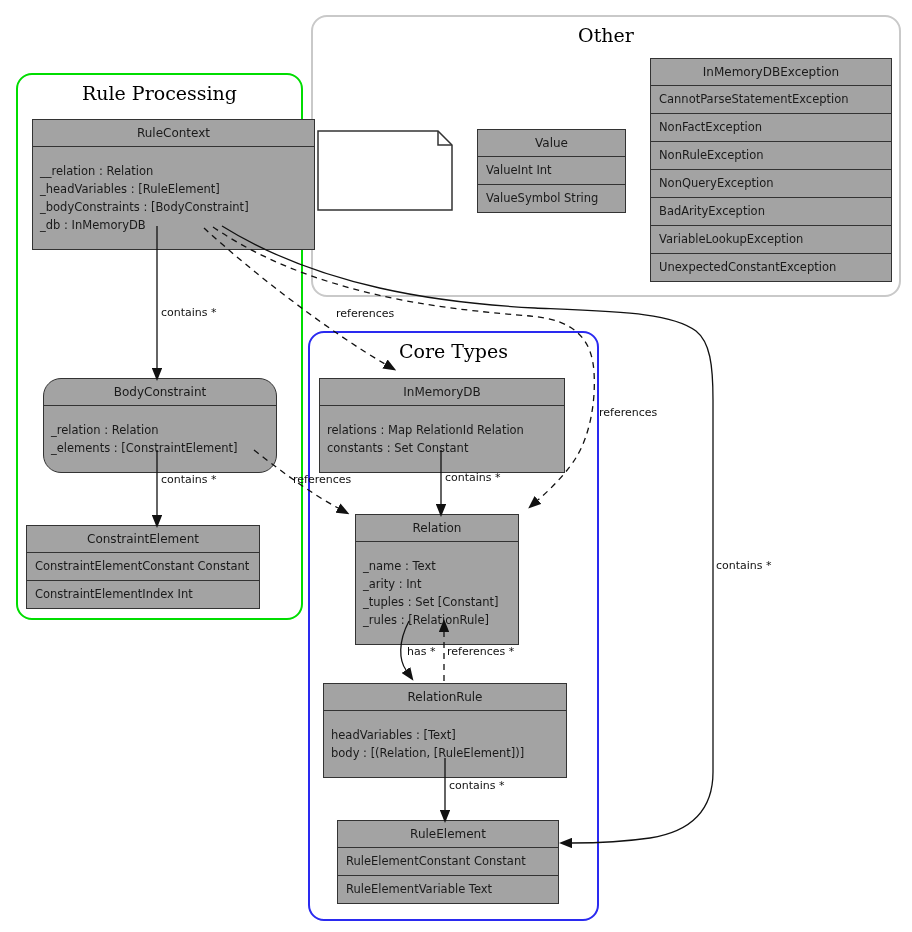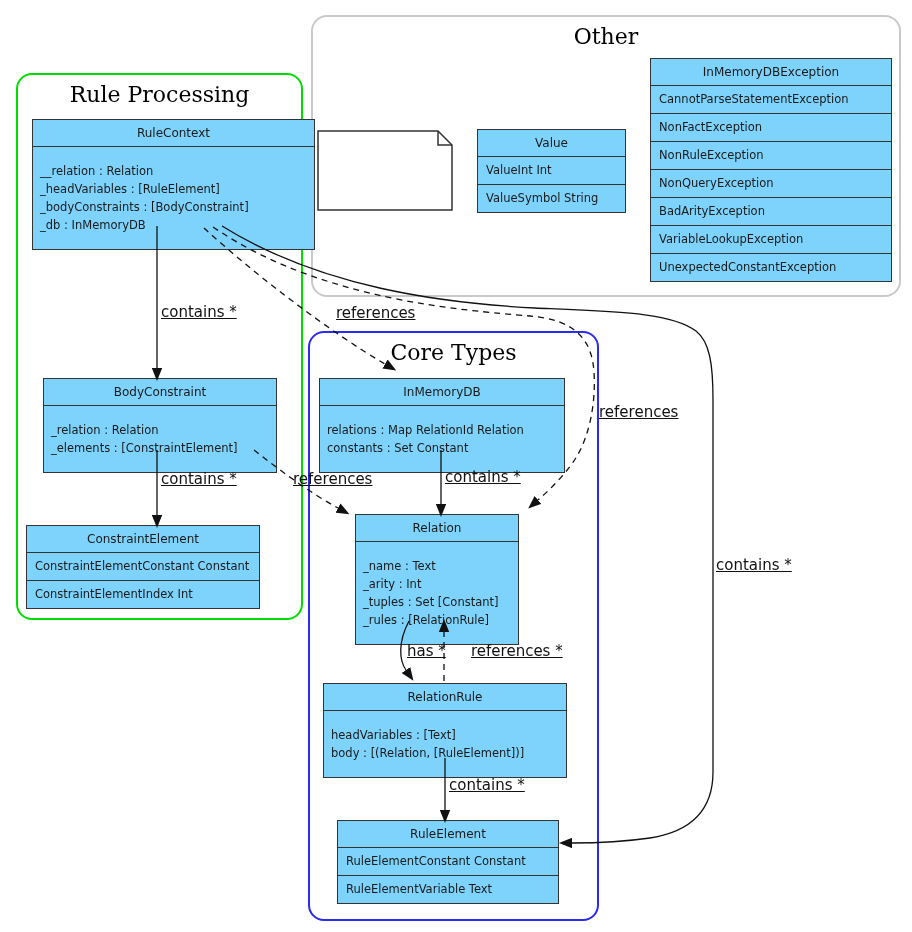--- a/index.html
+++ b/index.html
@@ -3,32 +3,32 @@
 <meta charset="utf-8">
 <style>
   html,body{margin:0;padding:0;background:#fff;}
   .canvas{position:relative;width:912px;height:932px;background:#ffffff;overflow:hidden;
           font-family:"DejaVu Sans", sans-serif;color:#1a1a1a;}
   .group{position:absolute;border-radius:16px;background:transparent;}
   .g-rp{left:16px;top:73px;width:283px;height:543px;border:2px solid #00dd00;}
   .g-other{left:311px;top:15px;width:586px;height:278px;border:2px solid #c9c9c9;}
   .g-core{left:308px;top:331px;width:269px;height:586px;border:2px solid #2a2af0;padding-left:18px;}
   .group-title{position:absolute;top:7px;left:0;right:0;text-align:center;
-               font-family:"DejaVu Serif", serif;font-size:22px;color:#000;}
-  .cls{position:absolute;background:#7dd3fc;border:1.5px solid #333;box-sizing:border-box;
+               font-family:"DejaVu Serif", serif;font-size:19px;color:#000;}
+  .cls{position:absolute;background:#a3a3a3;border:1.5px solid #333;box-sizing:border-box;
        font-size:11.5px;line-height:17px;}
   .cls-title{text-align:center;padding:6px 4px;font-size:12px;line-height:14px;white-space:nowrap;}
   .cls-attrs{border-top:1.5px solid #333;padding:15px 7px;white-space:nowrap;}
   .attr{line-height:18px;white-space:nowrap;}
   .variant{border-top:1.5px solid #333;padding:5px 8px;line-height:17px;white-space:nowrap;}
   .note-text{position:absolute;left:330px;top:137px;font-size:11.5px;line-height:19px;}
   .note-line{white-space:nowrap;}
   .note-gap{height:10px;}
   .edges{position:absolute;left:0;top:0;width:912px;height:932px;pointer-events:none;}
-  .edge-label{position:absolute;font-size:15px;line-height:13px;white-space:nowrap;color:#111;text-decoration:underline;}
+  .edge-label{position:absolute;font-size:11px;line-height:13px;white-space:nowrap;color:#111;}
 </style>
 </head>
 <body>
 
 <div class="canvas">
 
   <div class="group g-rp">
     <div class="group-title">Rule Processing</div>
   </div>
   <div class="group g-other">
@@ -41,21 +41,21 @@
   <div class="cls" style="left:32px;top:119px;width:283px;">
     <div class="cls-title">RuleContext</div>
     <div class="cls-attrs">
       <div class="attr">__relation : Relation</div>
       <div class="attr">_headVariables : [RuleElement]</div>
       <div class="attr">_bodyConstraints : [BodyConstraint]</div>
       <div class="attr">_db : InMemoryDB</div>
     </div>
   </div>
 
-  <div class="cls" style="left:43px;top:378px;width:234px;">
+  <div class="cls" style="left:43px;top:378px;width:234px;border-radius:18px;">
     <div class="cls-title">BodyConstraint</div>
     <div class="cls-attrs">
       <div class="attr">_relation : Relation</div>
       <div class="attr">_elements : [ConstraintElement]</div>
     </div>
   </div>
 
   <div class="cls" style="left:26px;top:525px;width:234px;">
     <div class="cls-title">ConstraintElement</div>
     <div class="variant">ConstraintElementConstant Constant</div>
@@ -152,16 +152,16 @@
   </svg>
 
   <div class="edge-label" style="left:161px;top:306px;">contains *</div>
   <div class="edge-label" style="left:336px;top:307px;">references</div>
   <div class="edge-label" style="left:599px;top:406px;">references</div>
   <div class="edge-label" style="left:716px;top:559px;">contains *</div>
   <div class="edge-label" style="left:161px;top:473px;">contains *</div>
   <div class="edge-label" style="left:293px;top:473px;">references</div>
   <div class="edge-label" style="left:445px;top:471px;">contains *</div>
   <div class="edge-label" style="left:407px;top:645px;">has *</div>
-  <div class="edge-label" style="left:447px;top:645px;margin-left:24px;">references *</div>
+  <div class="edge-label" style="left:447px;top:645px;">references *</div>
   <div class="edge-label" style="left:449px;top:779px;">contains *</div>
 
 </div>
 
 </body></html>

